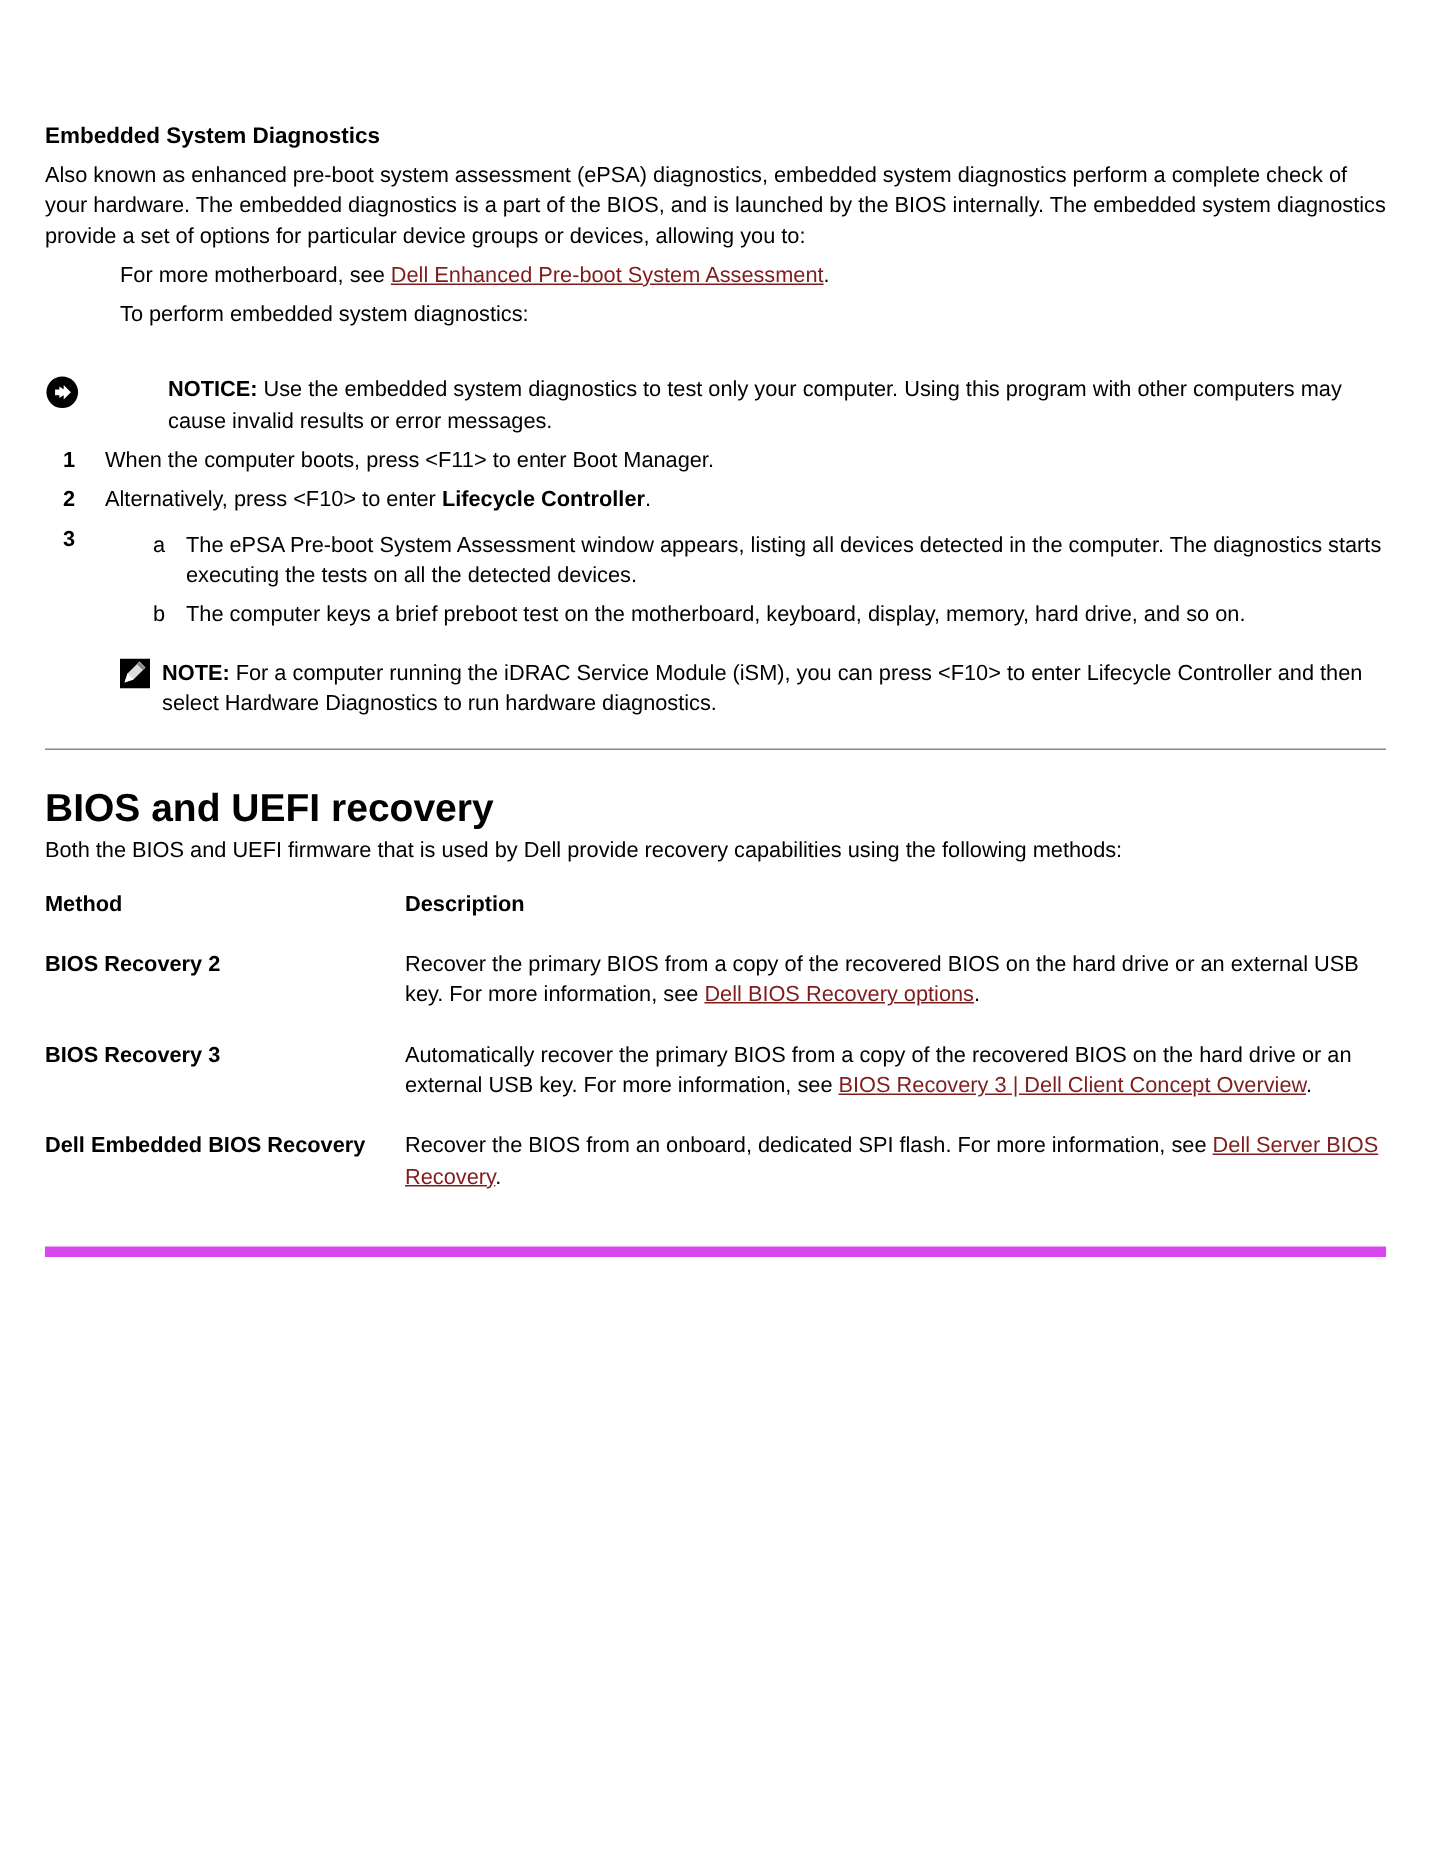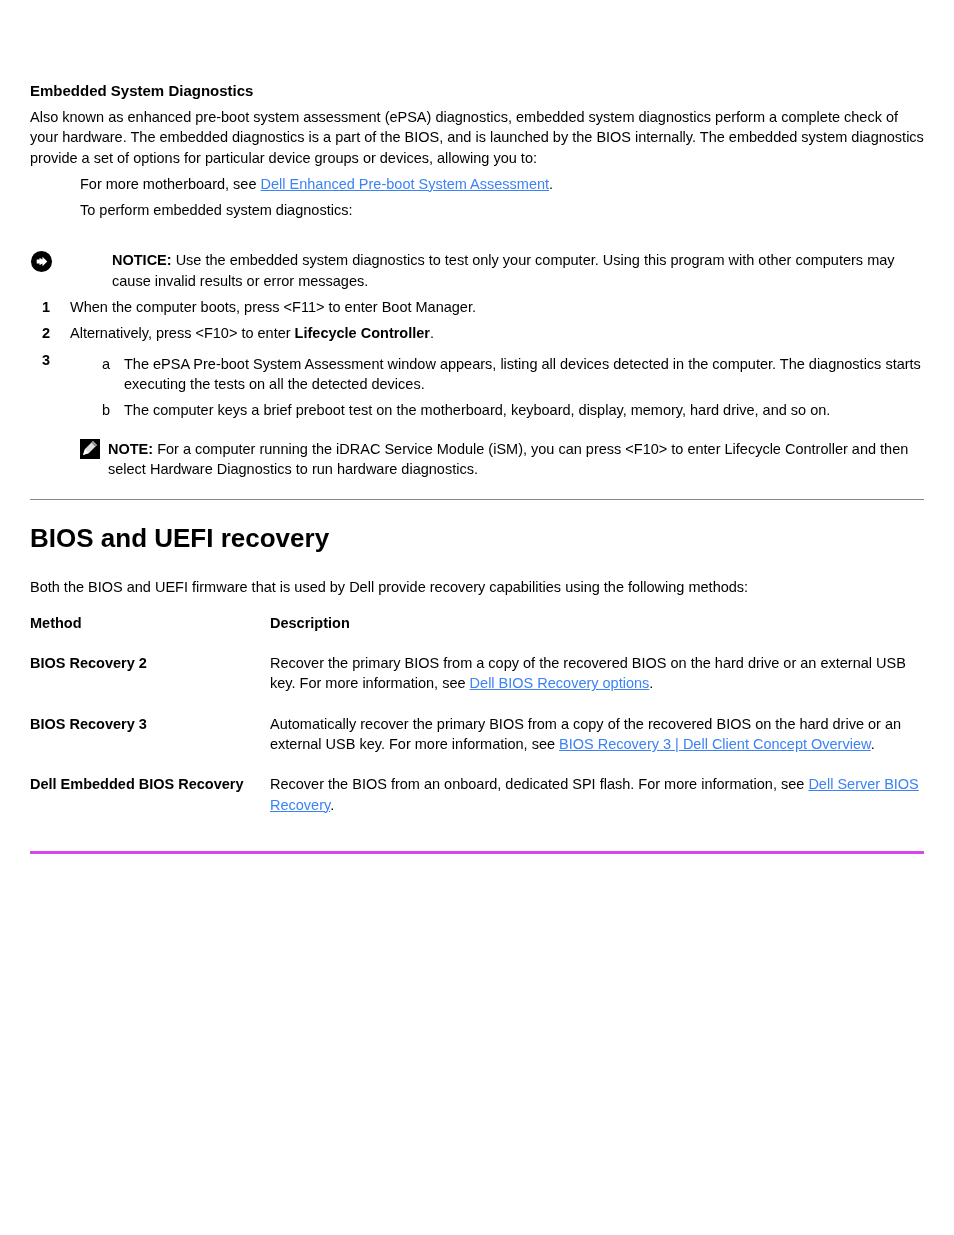--- a/index.html
+++ b/index.html
@@ -20,21 +20,21 @@
     margin-top: 20px;
     margin-bottom: 6px;
   }
   .para {
     margin-bottom: 6px;
   }
   .indent-1 {
     margin-left: 50px;
   }
   .link {
-    color: #3b82f6;
+    color: #7f1d1d;
     text-decoration: underline;
     cursor: pointer;
   }
   .notice-row {
     display: flex;
     align-items: flex-start;
     margin-top: 30px;
     margin-bottom: 6px;
     gap: 48px;
   }
@@ -92,37 +92,37 @@
   }
   hr.sep {
     border: none;
     border-top: 1px solid #888;
     margin: 20px 0 10px 0;
   }
   .big-heading {
     font-size: 26px;
     font-weight: bold;
     margin-top: 20px;
-    margin-bottom: 20px;
+    margin-bottom: 0;
   }
   table.options {
     border-collapse: collapse;
     width: 100%;
   }
   table.options td {
     padding: 10px 0;
     vertical-align: top;
     font-size: 14.5px;
   }
   table.options td.col1 {
     width: 240px;
     font-weight: bold;
   }
   table.options tr.last td {
-    border-bottom: 3px solid #d946ef;
+    border-bottom: 7px solid #d946ef;
     padding-bottom: 36px;
   }
   .bold { font-weight: bold; }
   .notice-icon-svg { width: 23px; height: 23px; }
   .note-icon-svg { width: 20px; height: 20px; }
 </style>
 </head>
 <body>
 
 <div class="section-title">Embedded System Diagnostics</div>

